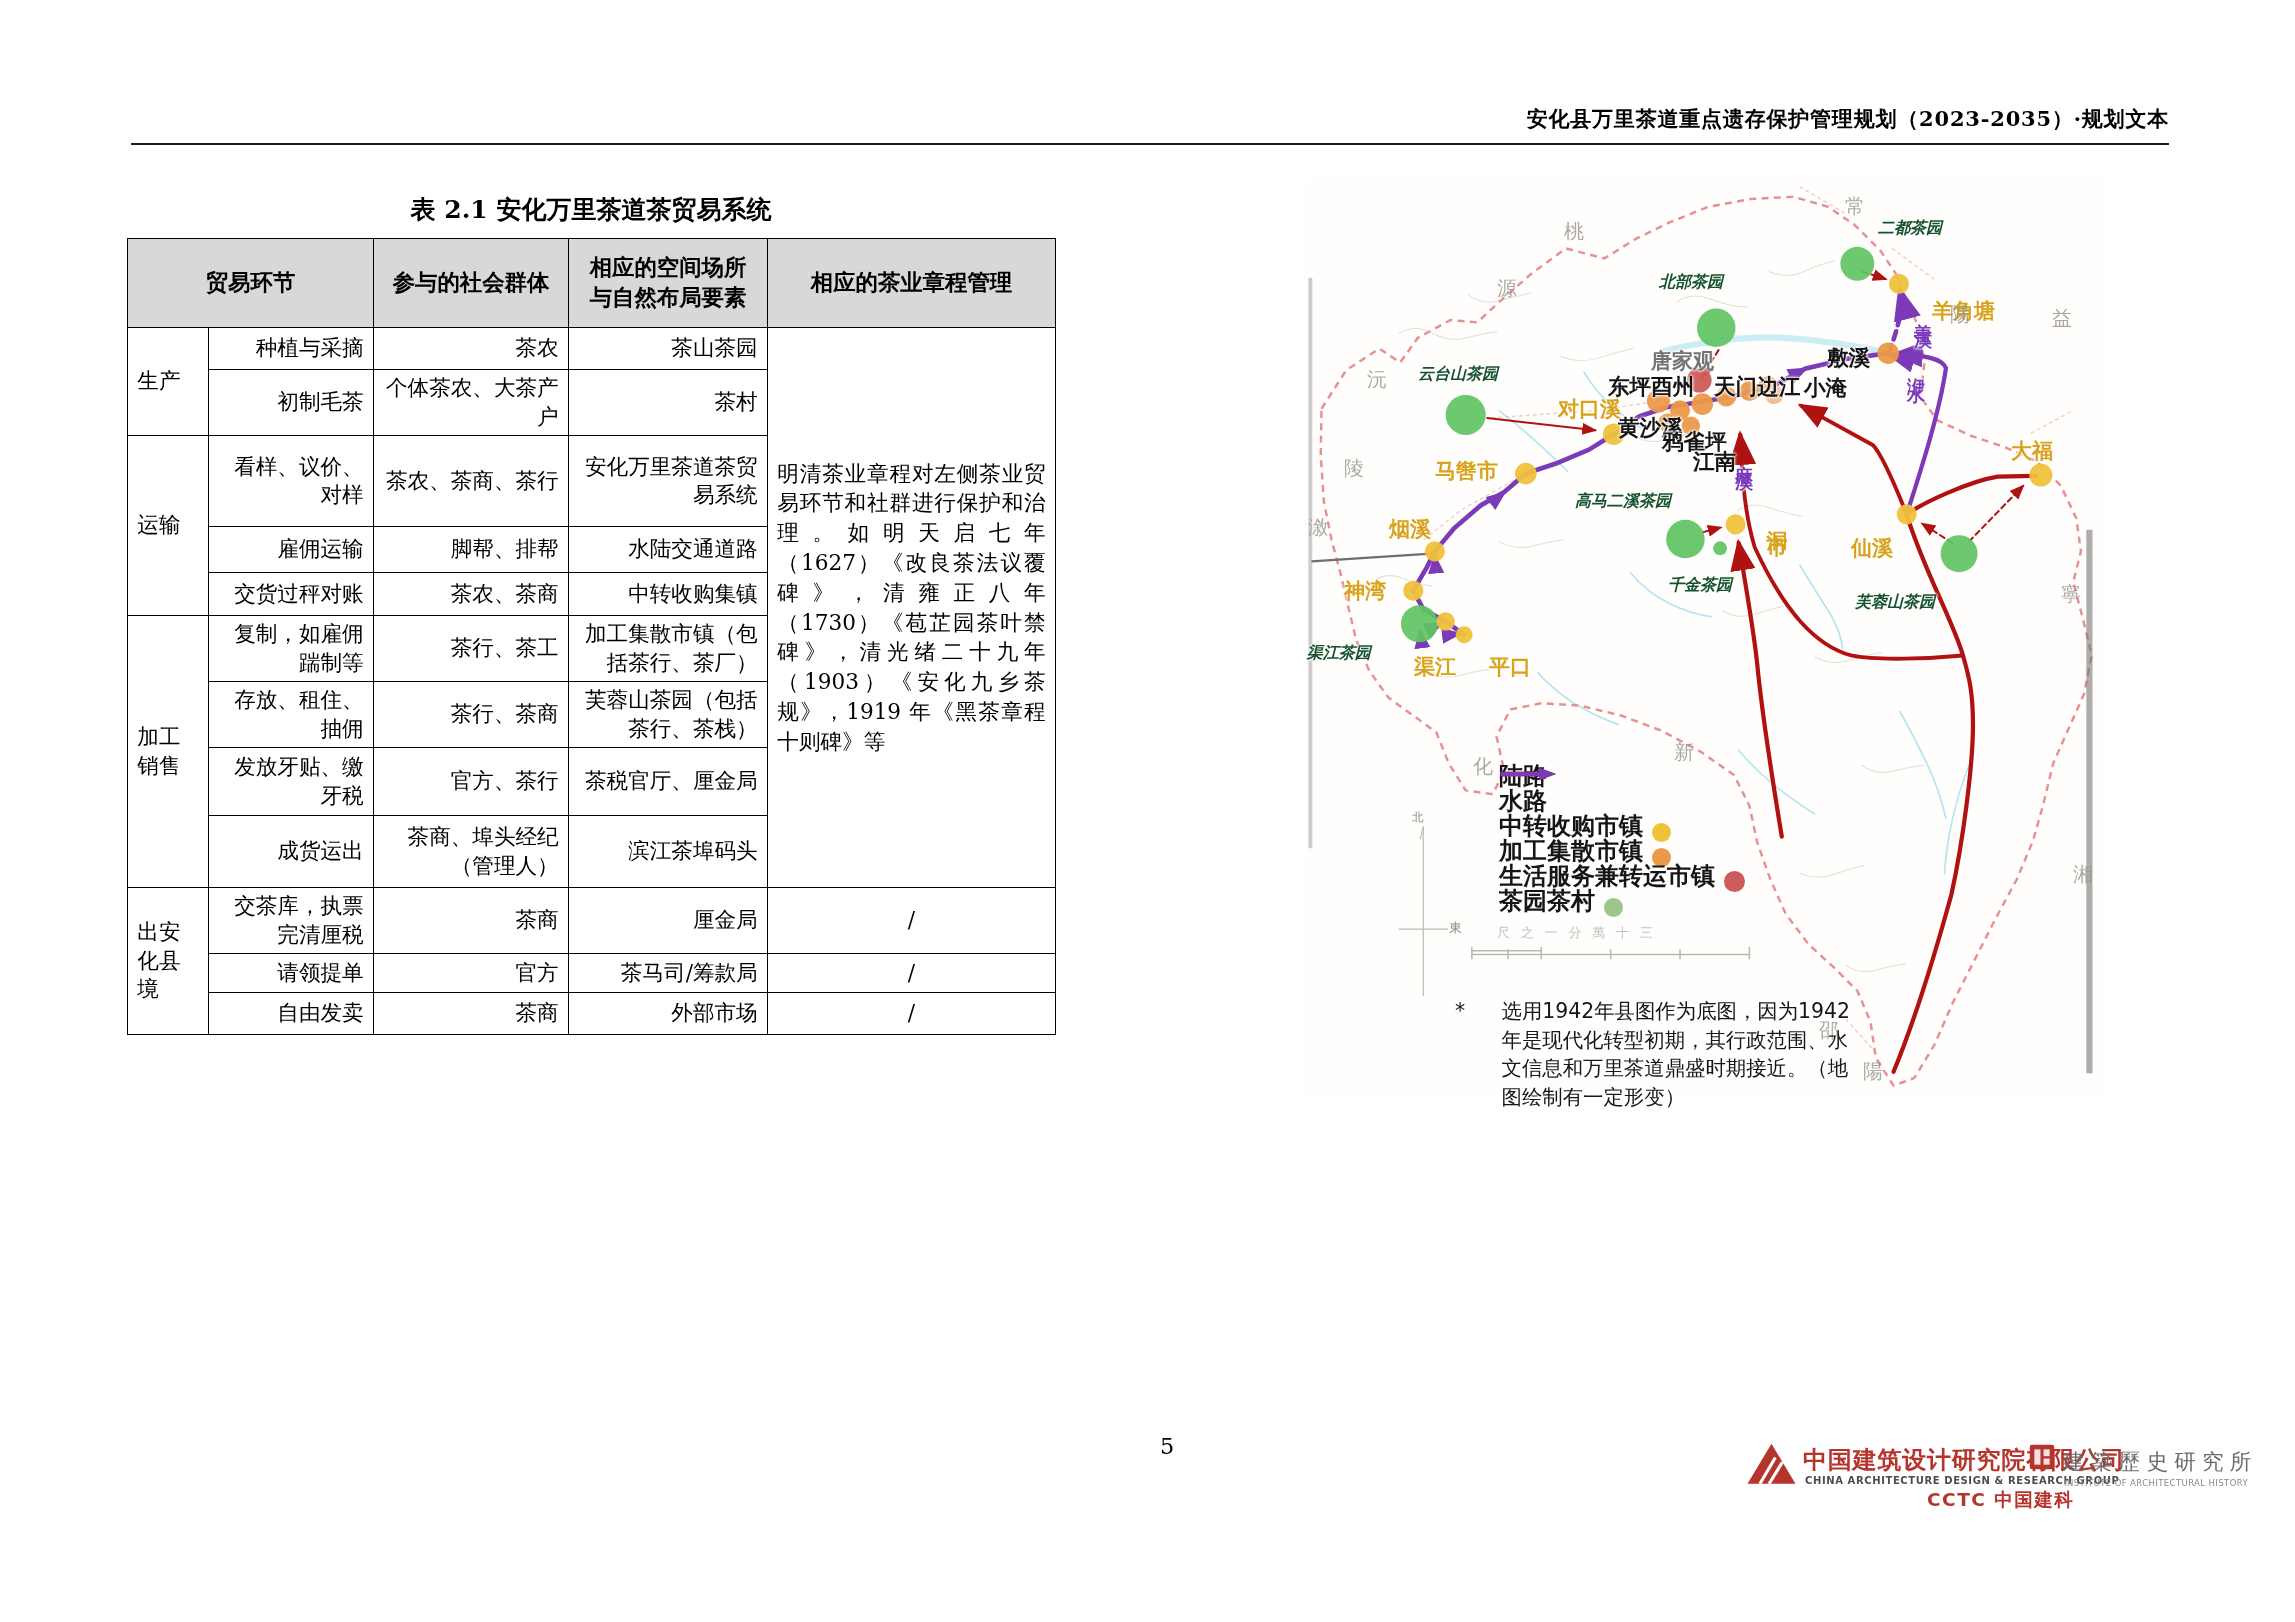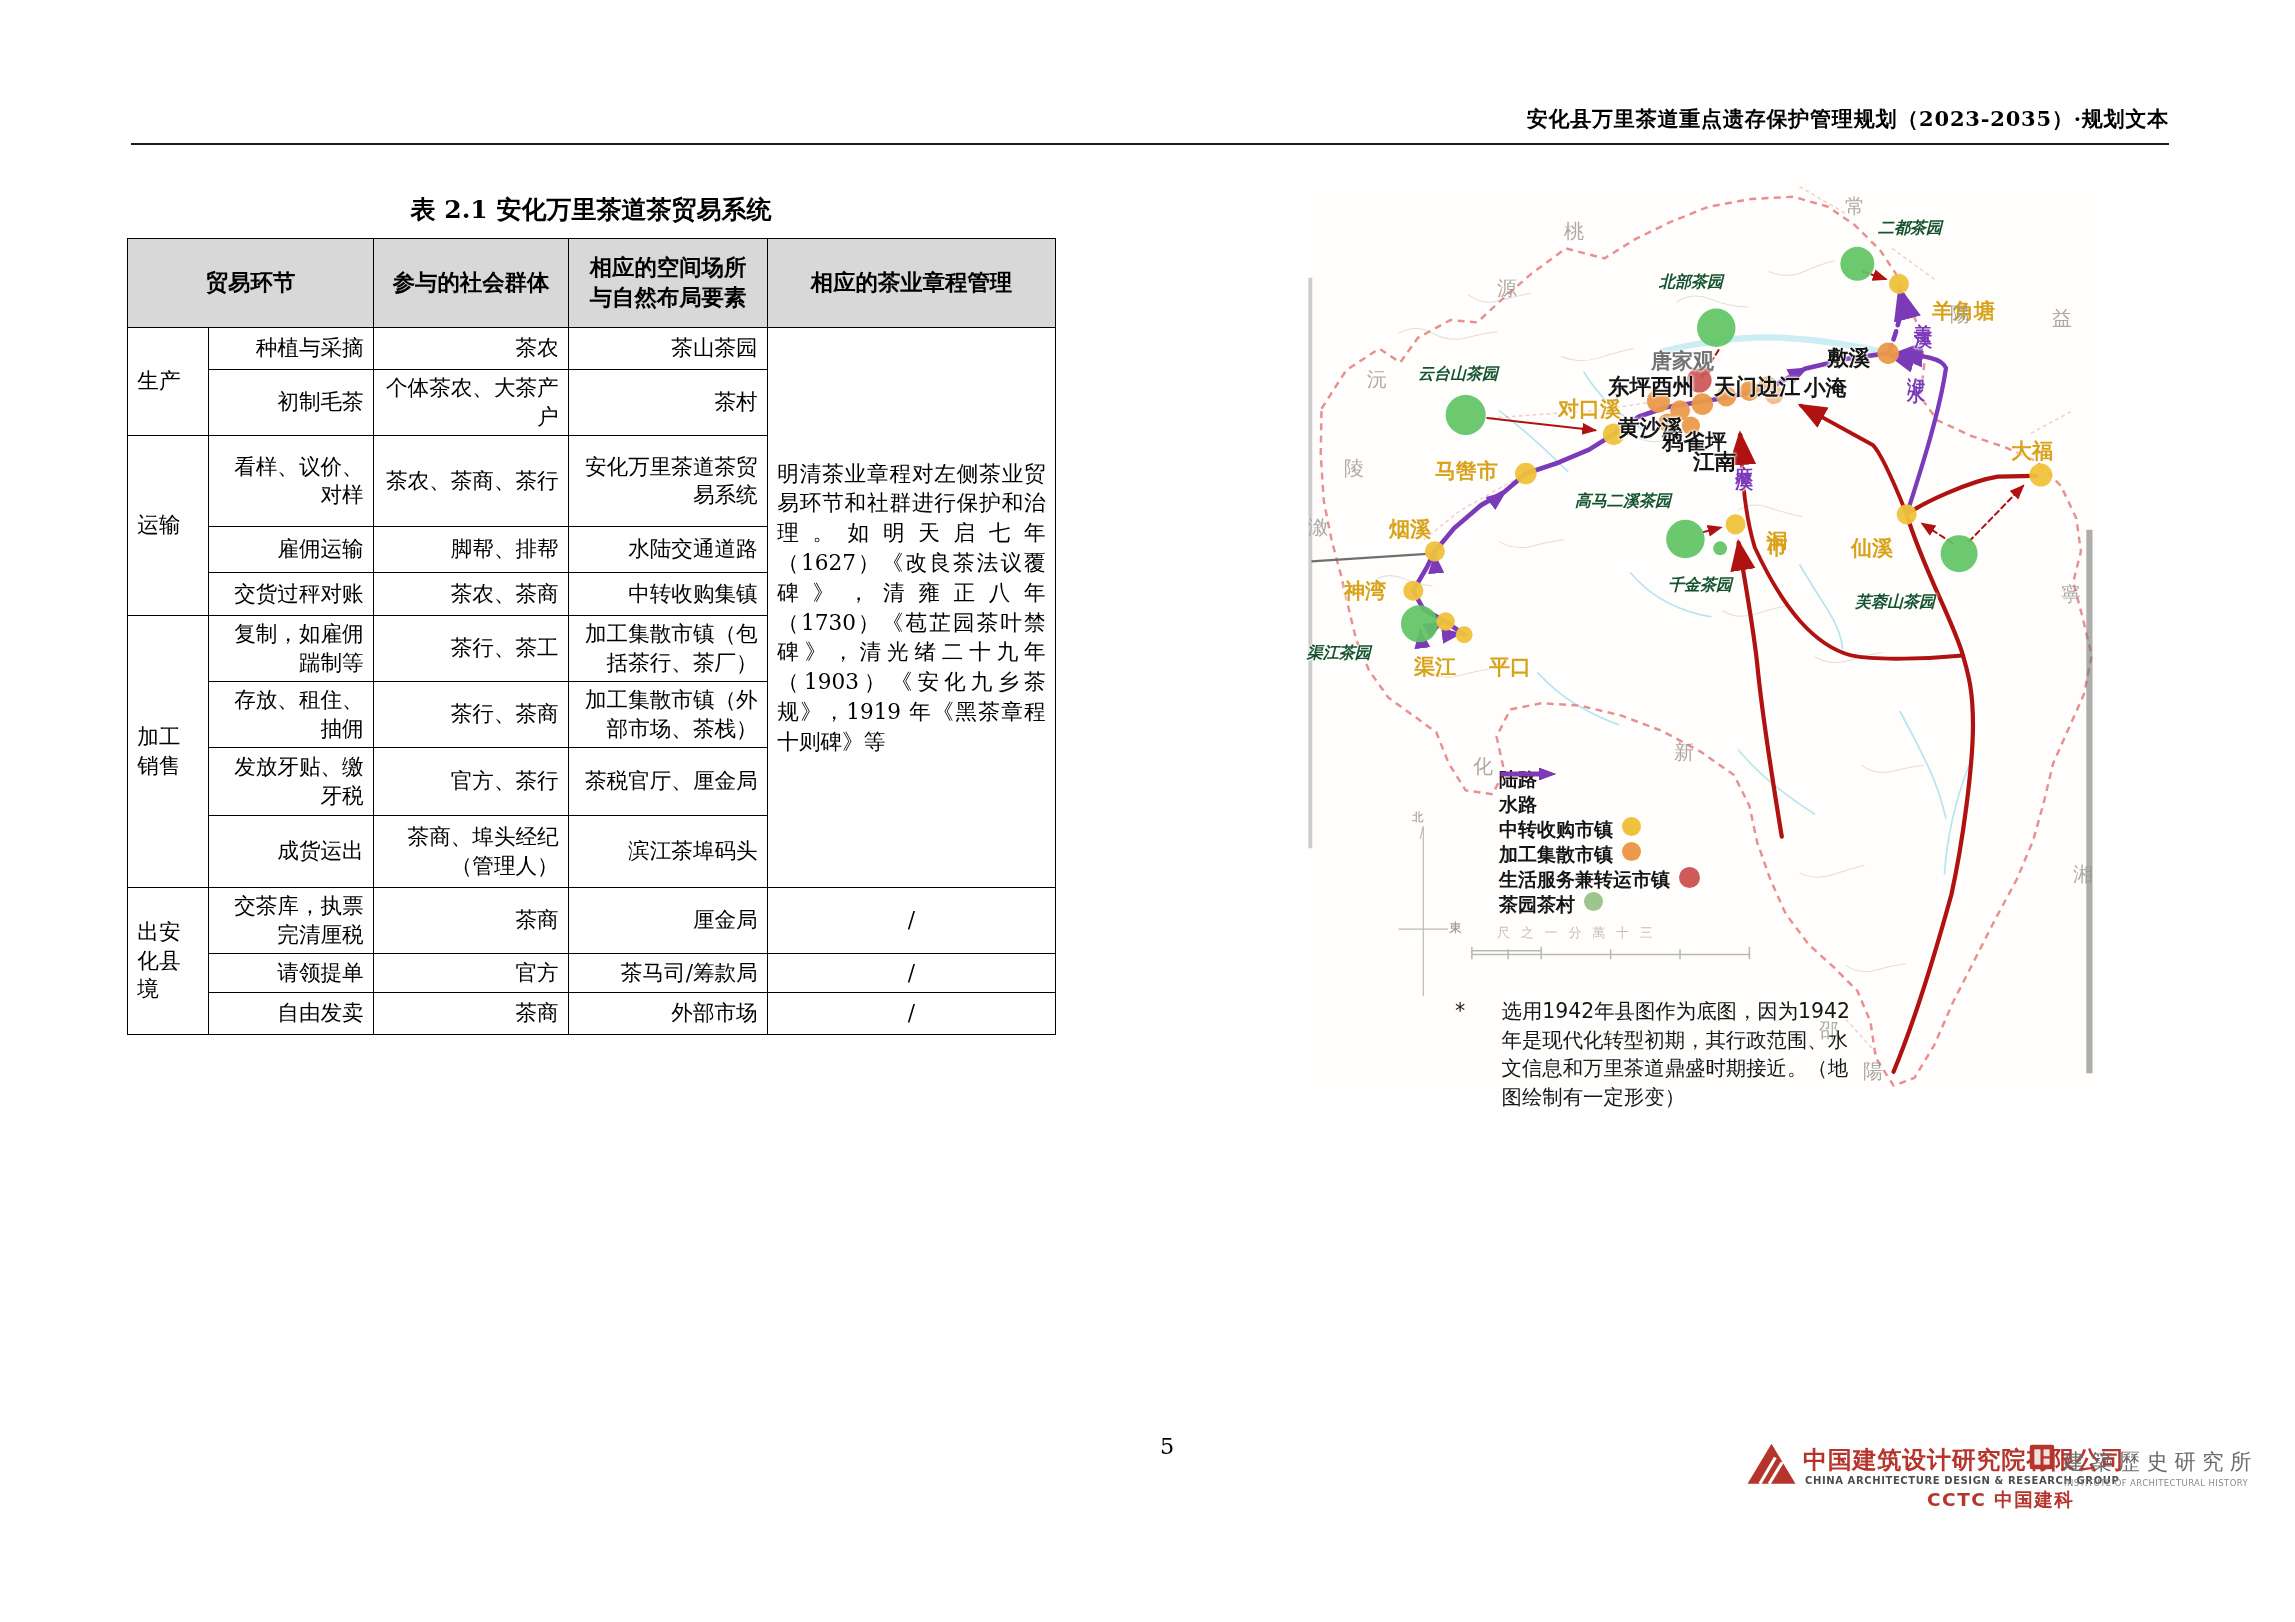--- a/index.html
+++ b/index.html
@@ -27,22 +27,22 @@
           font-weight:bold;text-shadow:0 0 3.1px #fff,0 0 3.1px #fff,0 0 2.3px #fff;}
   .lg{color:#14532d;font-size:16px;font-style:italic;}
   .ly{color:#d9a21b;font-size:21px;}
   .lk{color:#141414;font-size:21.6px;}
   .lr{color:#737373;font-size:21px;}
   .lriver{color:#7b3ab8;font-size:18px;writing-mode:vertical-rl;letter-spacing:6.2px;}
   .vert{writing-mode:vertical-rl;letter-spacing:4.6px;}
   .lbg{color:#97958c;font-size:20px;font-weight:normal;opacity:.8;font-family:"DejaVu Serif",serif;text-shadow:none;}
   
   #legend{position:absolute;left:193px;top:588px;display:flex;flex-direction:column;}
-  .leg-row{display:flex;align-items:flex-start;height:25px;gap:9.3px;
-           font-family:Liberation Mono, monospace;font-size:19px;font-weight:600;color:#151515;}
+  .leg-row{display:flex;align-items:flex-end;height:25px;gap:9.3px;
+           font-family:Liberation Mono, monospace;font-size:24px;font-weight:600;color:#151515;}
   .leg-dot{width:19px;height:19px;border-radius:50%;display:inline-block;}
   
   .faint{position:absolute;color:#8d8d86;font-family:"DejaVu Serif",serif;}
   
   #footnote{position:absolute;left:1455px;top:997px;width:463px;display:flex;gap:18.5px;
             font-family:"DejaVu Sans","Liberation Sans",sans-serif;font-size:20.4px;line-height:28.5px;color:#161616;}
   #footnote .fn-marker{flex:0 0 28px;text-align:left;}
   #footnote .fn-text{width:366px;}
   .fig-caption{position:absolute;left:1460px;top:1120px;font-size:26px;font-weight:bold;letter-spacing:0.8px;}
   
@@ -117,21 +117,21 @@
     </tr>
     <tr style="height:66px">
       <td class="grp" rowspan="4">加工销售</td>
       <td class="c">复制，如雇佣踹制等</td>
       <td class="c">茶行、茶工</td>
       <td class="c">加工集散市镇（包括茶行、茶厂）</td>
     </tr>
     <tr style="height:66px">
       <td class="c">存放、租住、抽佣</td>
       <td class="c">茶行、茶商</td>
-      <td class="c">加工集散市镇（外部市场、茶栈）</td>
+      <td class="c">芙蓉山茶园（包括茶行、茶栈）</td>
     </tr>
     <tr style="height:68px">
       <td class="c">发放牙贴、缴牙税</td>
       <td class="c">官方、茶行</td>
       <td class="c">茶税官厅、厘金局</td>
     </tr>
     <tr style="height:72px">
       <td class="c">成货运出</td>
       <td class="c">茶商、埠头经纪（管理人）</td>
       <td class="c">滨江茶埠码头</td>

